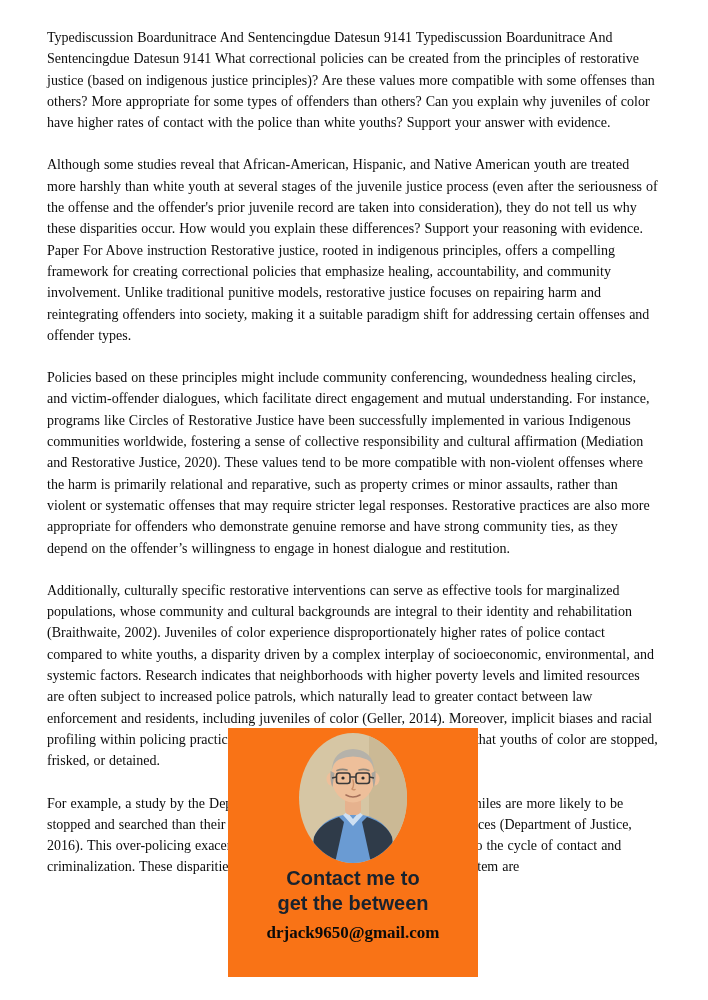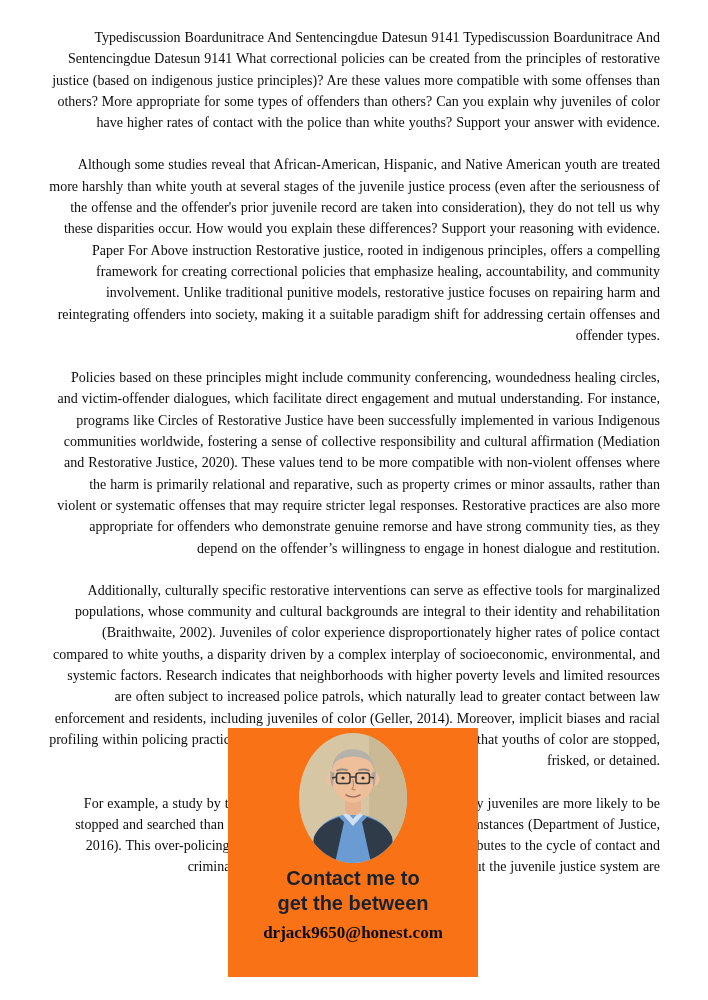--- a/index.html
+++ b/index.html
@@ -13,21 +13,21 @@
   .page {
     position: absolute;
     inset: 0;
     padding: 27px 48px 0 47px;
     background: #ffffff;
   }
   .para {
     font-size: 14px;
     line-height: 21.3px;
     margin-bottom: 21px;
-    text-align: right;
+    text-align: left;
     word-spacing: 0.5px;
   }
   .ad-overlay {
     position: absolute;
     left: 228px;
     top: 728px;
     width: 250px;
     height: 249px;
     background: #f97316;
     z-index: 5;
@@ -118,17 +118,17 @@
           <path d="M47,62 Q54,66 61,62" stroke="#a5705a" stroke-width="1.6" fill="none" stroke-linecap="round"></path>
         </g>
       </svg>
     </div>
 
     <div class="ad-heading">
       <div>Contact me to</div>
       <div>get the between</div>
     </div>
 
-    <div class="ad-email">drjack9650@honest.com</div>
+    <div class="ad-email">drjack9650@gmail.com</div>
 
   </div>
 
 </div>
 
 </body></html>

